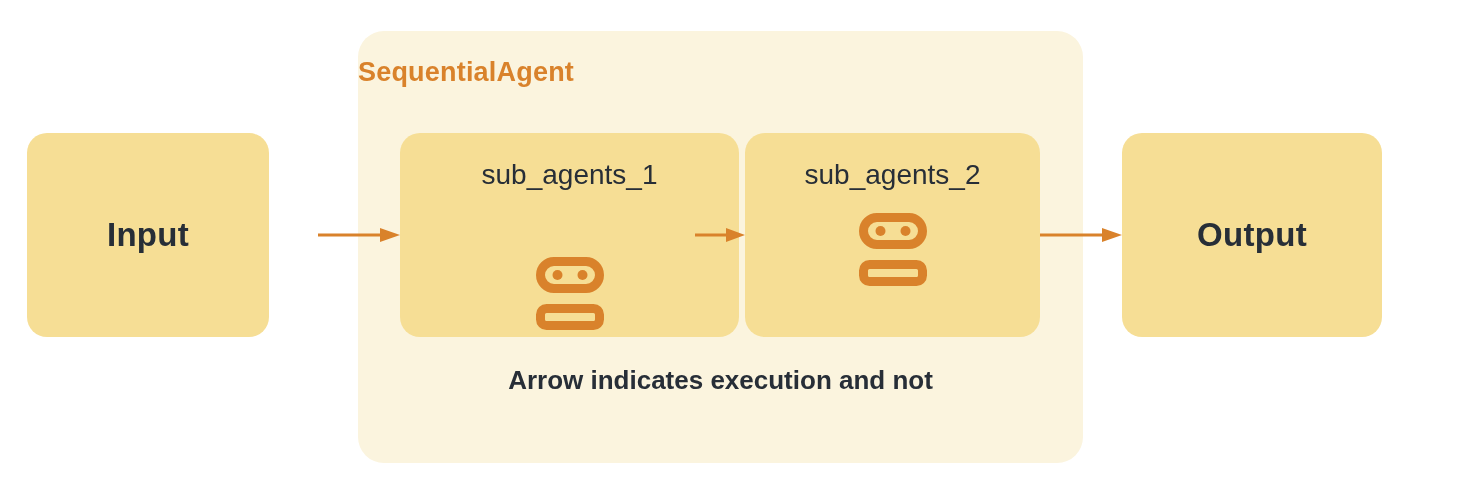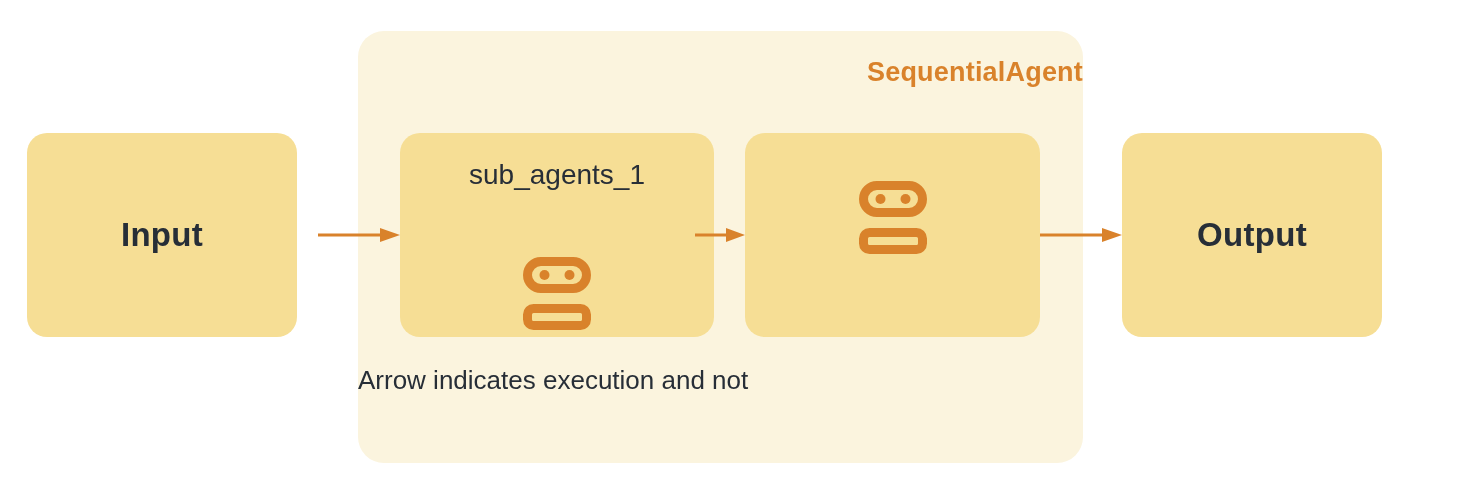--- a/index.html
+++ b/index.html
@@ -24,60 +24,60 @@
   .group {
     position: absolute;
     left: 358px; top: 31px;
     width: 725px; height: 432px;
     background: var(--group-fill);
     border-radius: 26px;
   }
   .group-title {
     position: absolute;
     top: 26px; left: 0; right: 0;
-    text-align: right;
+    text-align: left;
     color: var(--accent-orange);
     font-size: 27px;
     font-weight: 700;
     letter-spacing: 0.2px;
   }
   .group-caption {
     position: absolute;
     top: 331px; left: 0; right: 0;
-    text-align: left;
+    text-align: center;
     color: var(--text-dark);
     font-size: 26px;
     line-height: 37px;
-    font-weight: 400;
+    font-weight: 700;
   }
   
   .node {
     position: absolute;
     top: 133px;
     height: 204px;
     background: var(--node-fill);
     border-radius: 20px;
     display: flex;
     align-items: center;
     justify-content: center;
   }
   .node.io {
     color: var(--text-dark);
     font-size: 33px;
     font-weight: 700;
     letter-spacing: 0.3px;
   }
-  .node-input  { left: 27px;   width: 270px; }
+  .node-input  { left: 27px;   width: 242px; }
   .node-output { left: 1122px; width: 260px; }
   .node.sub {
     flex-direction: column;
     justify-content: flex-start;
     padding-top: 26px;
   }
-  .node-sub1 { left: 400px; width: 314px; gap: 44px; }
+  .node-sub1 { left: 400px; width: 339px; gap: 44px; }
   .node-sub2 { left: 745px; width: 295px; }
   .sub-label {
     color: var(--text-dark);
     font-size: 28px;
     font-weight: 400;
   }
   .robot {
     margin-top: 22px;
     color: var(--accent-orange);
   }
@@ -112,20 +112,21 @@
     <span class="sub-label">sub_agents_1</span>
     <svg class="robot" width="68" height="74" viewBox="0 0 68 74" fill="none">
       <rect x="4.5" y="4.5" width="59" height="27" rx="13.5" stroke="currentColor" stroke-width="9"></rect>
       <circle cx="21.5" cy="18" r="5" fill="currentColor"></circle>
       <circle cx="46.5" cy="18" r="5" fill="currentColor"></circle>
       <rect x="4.5" y="51.5" width="59" height="17" rx="6" stroke="currentColor" stroke-width="9"></rect>
     </svg>
   </div>
 
   <div class="node sub node-sub2">
+    <span class="sub-label">sub_agents_2</span>
     <svg class="robot" width="68" height="74" viewBox="0 0 68 74" fill="none">
       <rect x="4.5" y="4.5" width="59" height="27" rx="13.5" stroke="currentColor" stroke-width="9"></rect>
       <circle cx="21.5" cy="18" r="5" fill="currentColor"></circle>
       <circle cx="46.5" cy="18" r="5" fill="currentColor"></circle>
       <rect x="4.5" y="51.5" width="59" height="17" rx="6" stroke="currentColor" stroke-width="9"></rect>
     </svg>
   </div>
 
   <div class="node io node-output">
     <span>Output</span>

